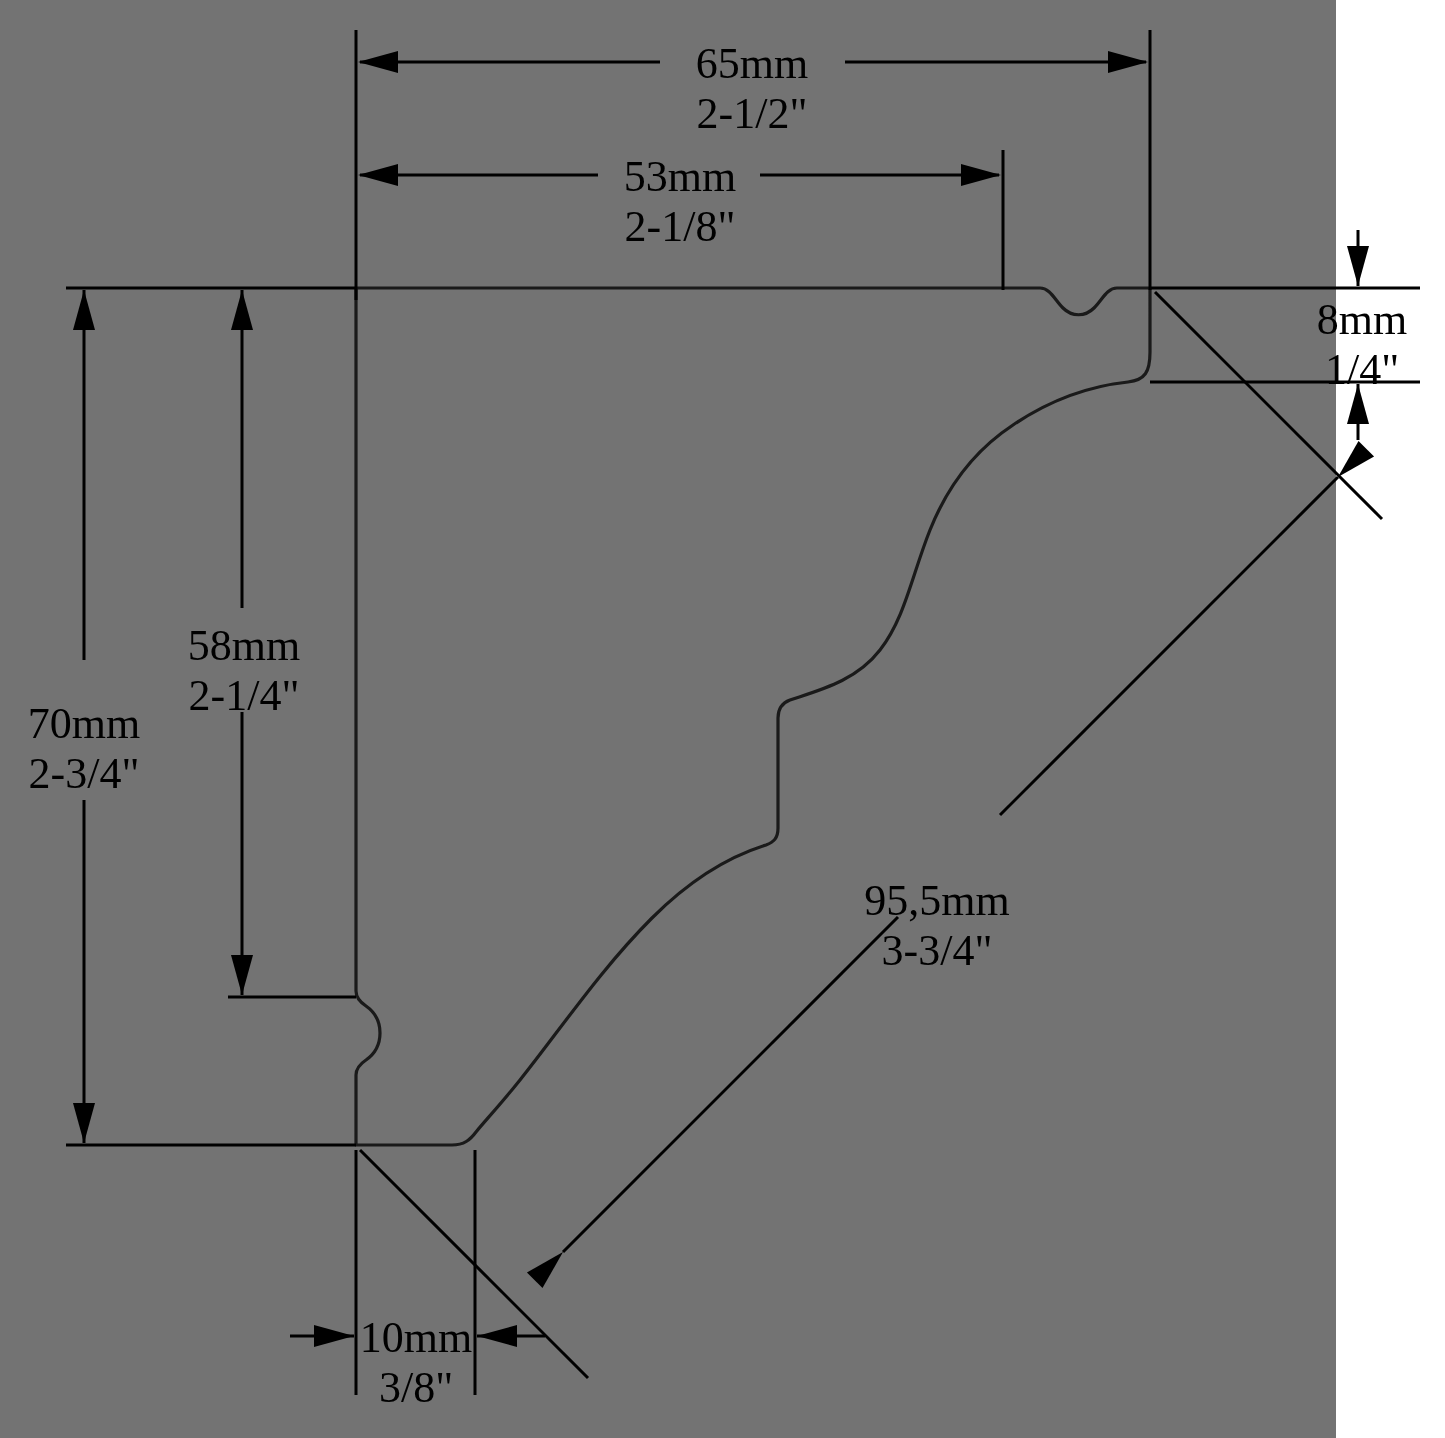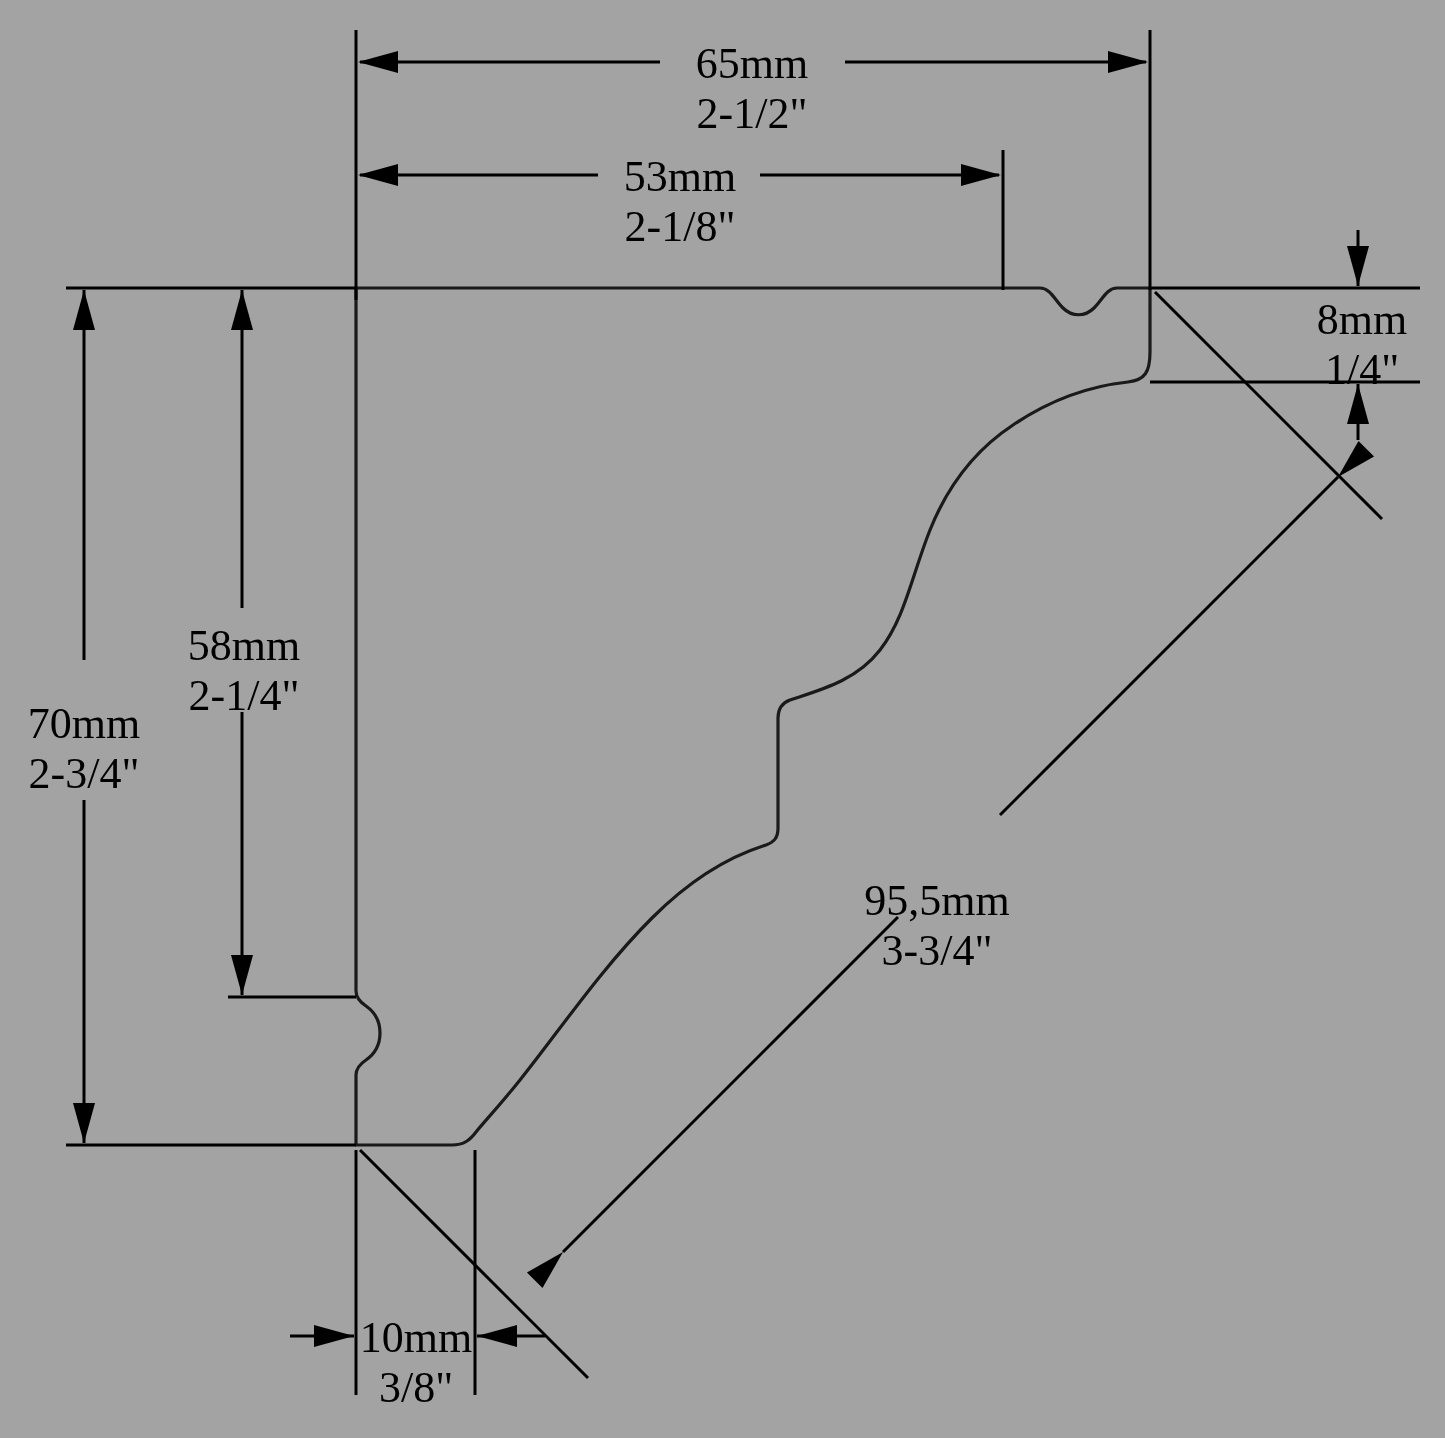--- a/index.html
+++ b/index.html
@@ -9,23 +9,23 @@
     background: #ffffff;
   }
   body {
     width: 1445px;
     height: 1438px;
     font-family: "Liberation Serif", serif;
     overflow: hidden;
   }
   #drawing-root {
     position: relative;
-    width: 1445px;
+    width: 1336px;
     height: 1438px;
-    background: #a3a3a3;
+    background: #737373;
     text-align: right;
   }
   svg#profile-svg {
     display: block;
     width: 1445px;
     height: 1438px;
   }
   .dim-text {
     font-family: "Liberation Serif", serif;
     font-size: 44px;

